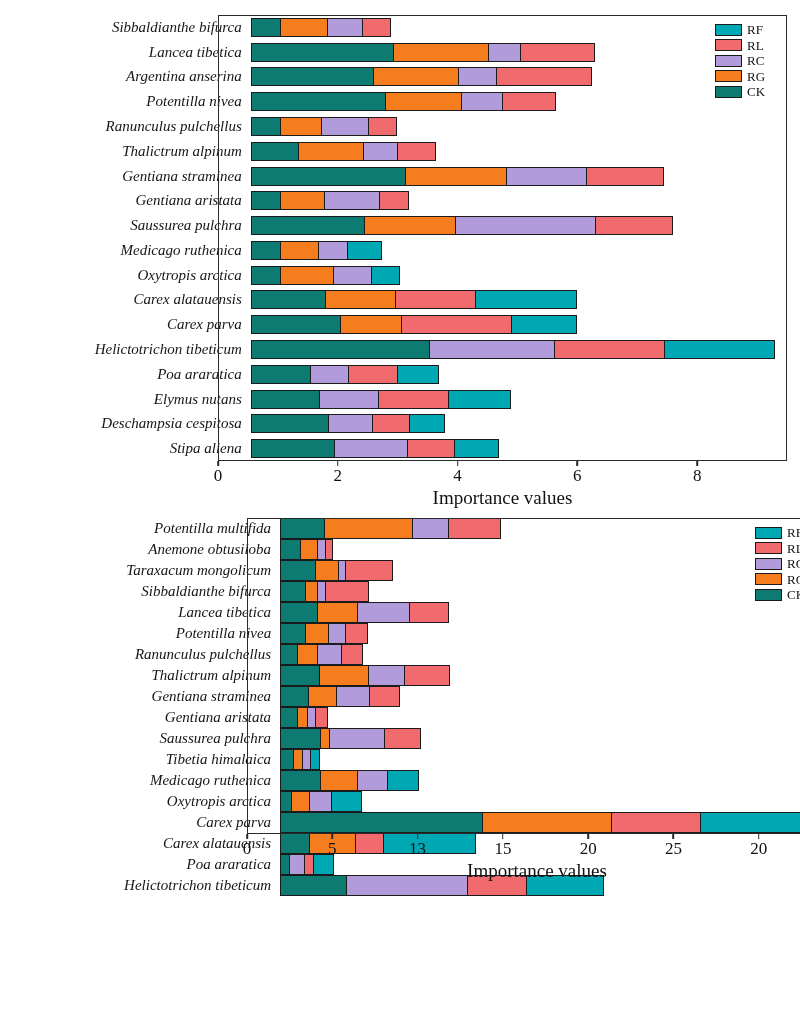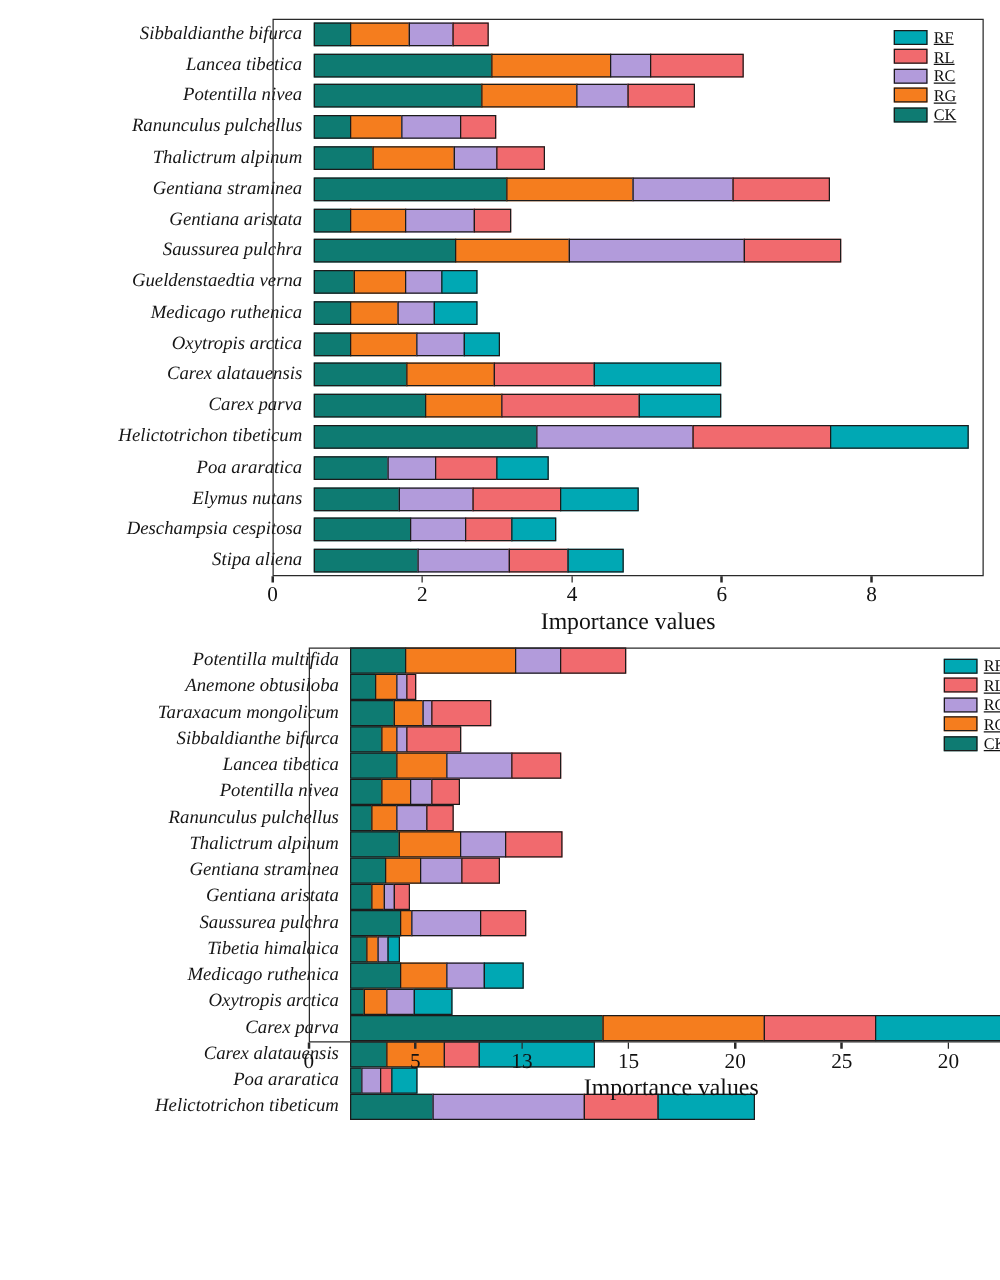--- a/index.html
+++ b/index.html
@@ -34,21 +34,21 @@
     font-size:17px;line-height:1.1;color:#111;
   }
   .xlabel{
     position:absolute;left:var(--plot-l);top:calc(100% + 26px);width:var(--plot-w);
     text-align:center;font-size:19px;color:#111;
   }
   .legend{
     position:absolute;left:calc(var(--plot-l) + var(--plot-w) - 72px);top:8px;
     display:flex;flex-direction:column;gap:2.5px;
   }
-  .legend-entry{display:flex;align-items:center;gap:5px;text-decoration:underline;}
+  .legend-entry{display:flex;align-items:center;gap:5px;}
   .legend-swatch{width:27px;height:12px;box-sizing:border-box;border:1px solid #1b1b1b;}
   .legend-label{font-size:13px;line-height:1;color:#111;}
 </style>
 </head>
 <body>
 
 <div id="figure">
   <div class="chart" id="chart-0">
     <div class="rows">
         <div class="row">
@@ -63,20 +63,29 @@
         <div class="row">
           <div class="species-label">Lancea tibetica</div>
           <div class="track">
             <div class="seg" style="width: 143.747px; background: rgb(14, 123, 114);"></div>
             <div class="seg" style="width: 95.8316px; background: rgb(245, 125, 30);"></div>
             <div class="seg" style="width: 32.9421px; background: rgb(178, 155, 219);"></div>
             <div class="seg" style="width: 74.8684px; background: rgb(241, 106, 110);"></div>
           </div>
         </div>
         <div class="row">
+          <div class="species-label">Argentina anserina</div>
+          <div class="track">
+            <div class="seg" style="width: 122.784px; background: rgb(14, 123, 114);"></div>
+            <div class="seg" style="width: 86.8474px; background: rgb(245, 125, 30);"></div>
+            <div class="seg" style="width: 38.9316px; background: rgb(178, 155, 219);"></div>
+            <div class="seg" style="width: 95.8316px; background: rgb(241, 106, 110);"></div>
+          </div>
+        </div>
+        <div class="row">
           <div class="species-label">Potentilla nivea</div>
           <div class="track">
             <div class="seg" style="width: 134.763px; background: rgb(14, 123, 114);"></div>
             <div class="seg" style="width: 77.8632px; background: rgb(245, 125, 30);"></div>
             <div class="seg" style="width: 41.9263px; background: rgb(178, 155, 219);"></div>
             <div class="seg" style="width: 53.9053px; background: rgb(241, 106, 110);"></div>
           </div>
         </div>
         <div class="row">
           <div class="species-label">Ranunculus pulchellus</div>
@@ -114,29 +123,20 @@
             <div class="seg" style="width: 29.9474px; background: rgb(241, 106, 110);"></div>
           </div>
         </div>
         <div class="row">
           <div class="species-label">Saussurea pulchra</div>
           <div class="track">
             <div class="seg" style="width: 113.8px; background: rgb(14, 123, 114);"></div>
             <div class="seg" style="width: 92.8368px; background: rgb(245, 125, 30);"></div>
             <div class="seg" style="width: 140.753px; background: rgb(178, 155, 219);"></div>
             <div class="seg" style="width: 77.8632px; background: rgb(241, 106, 110);"></div>
-          </div>
-        </div>
-        <div class="row">
-          <div class="species-label">Gueldenstaedtia verna</div>
-          <div class="track">
-            <div class="seg" style="width: 32.9421px; background: rgb(14, 123, 114);"></div>
-            <div class="seg" style="width: 41.9263px; background: rgb(245, 125, 30);"></div>
-            <div class="seg" style="width: 29.9474px; background: rgb(178, 155, 219);"></div>
-            <div class="seg" style="width: 29.9474px; background: rgb(0, 168, 180);"></div>
           </div>
         </div>
         <div class="row">
           <div class="species-label">Medicago ruthenica</div>
           <div class="track">
             <div class="seg" style="width: 29.9474px; background: rgb(14, 123, 114);"></div>
             <div class="seg" style="width: 38.9316px; background: rgb(245, 125, 30);"></div>
             <div class="seg" style="width: 29.9474px; background: rgb(178, 155, 219);"></div>
             <div class="seg" style="width: 35.9368px; background: rgb(0, 168, 180);"></div>
           </div>

